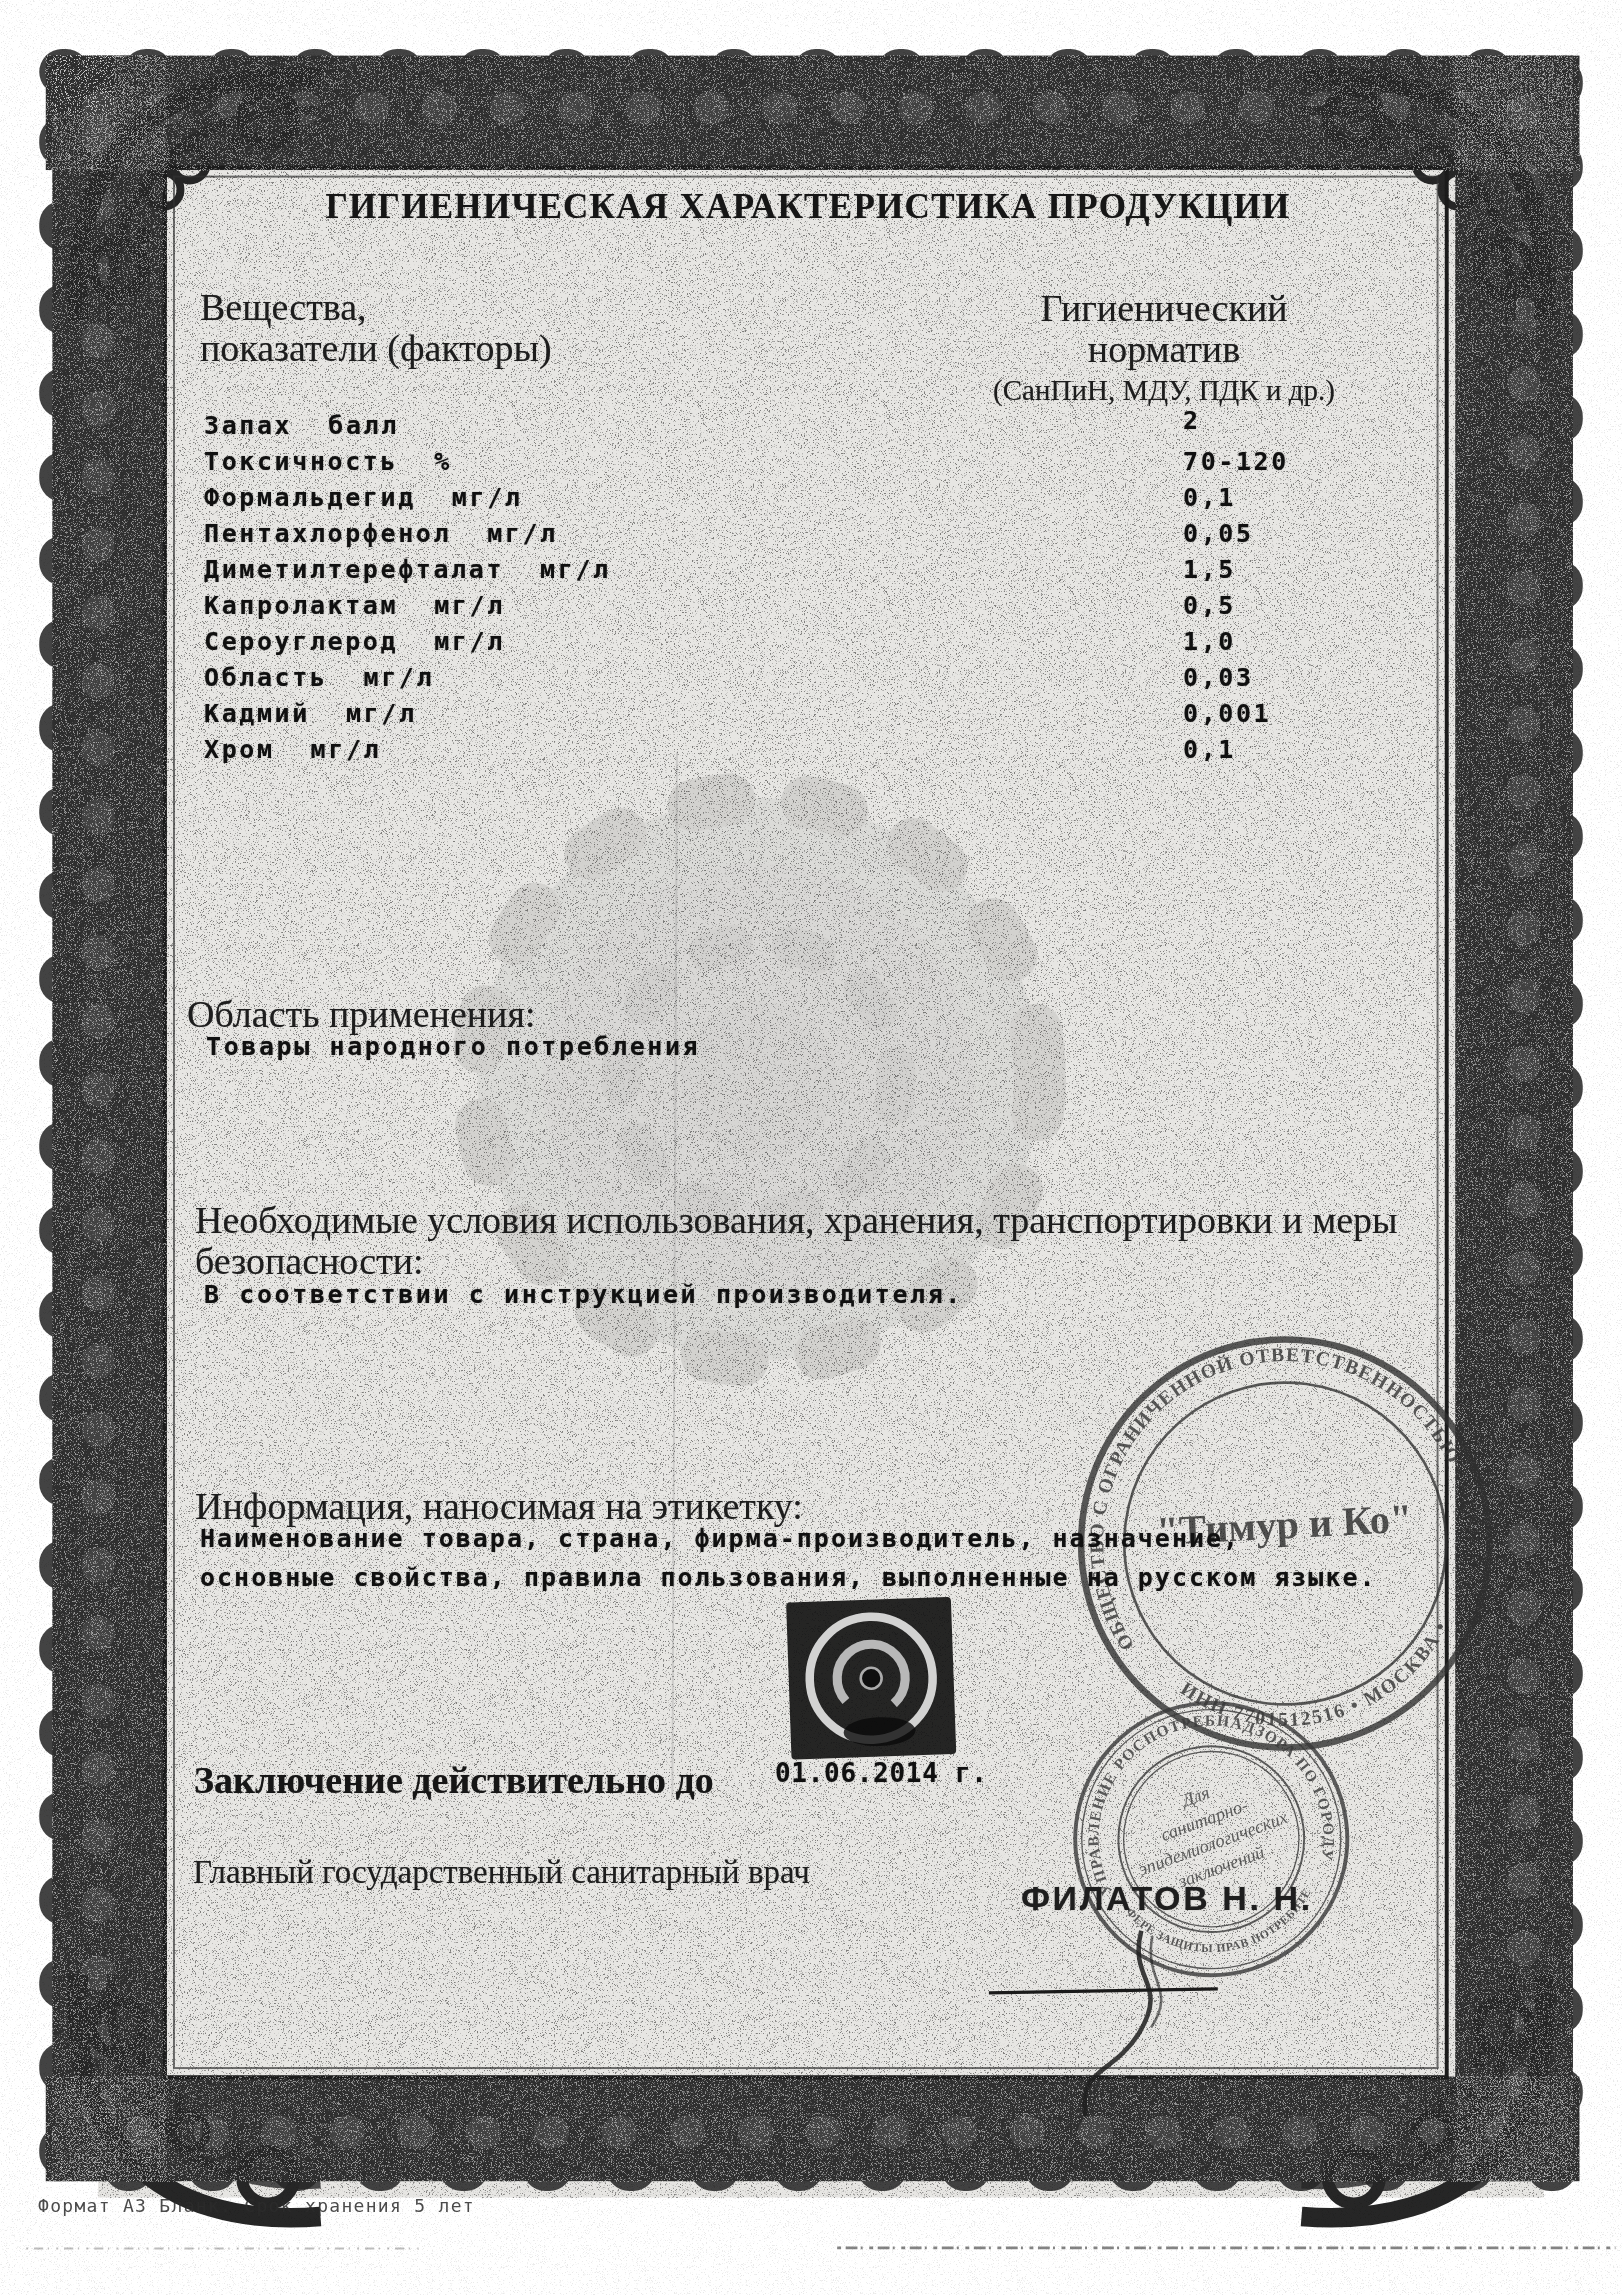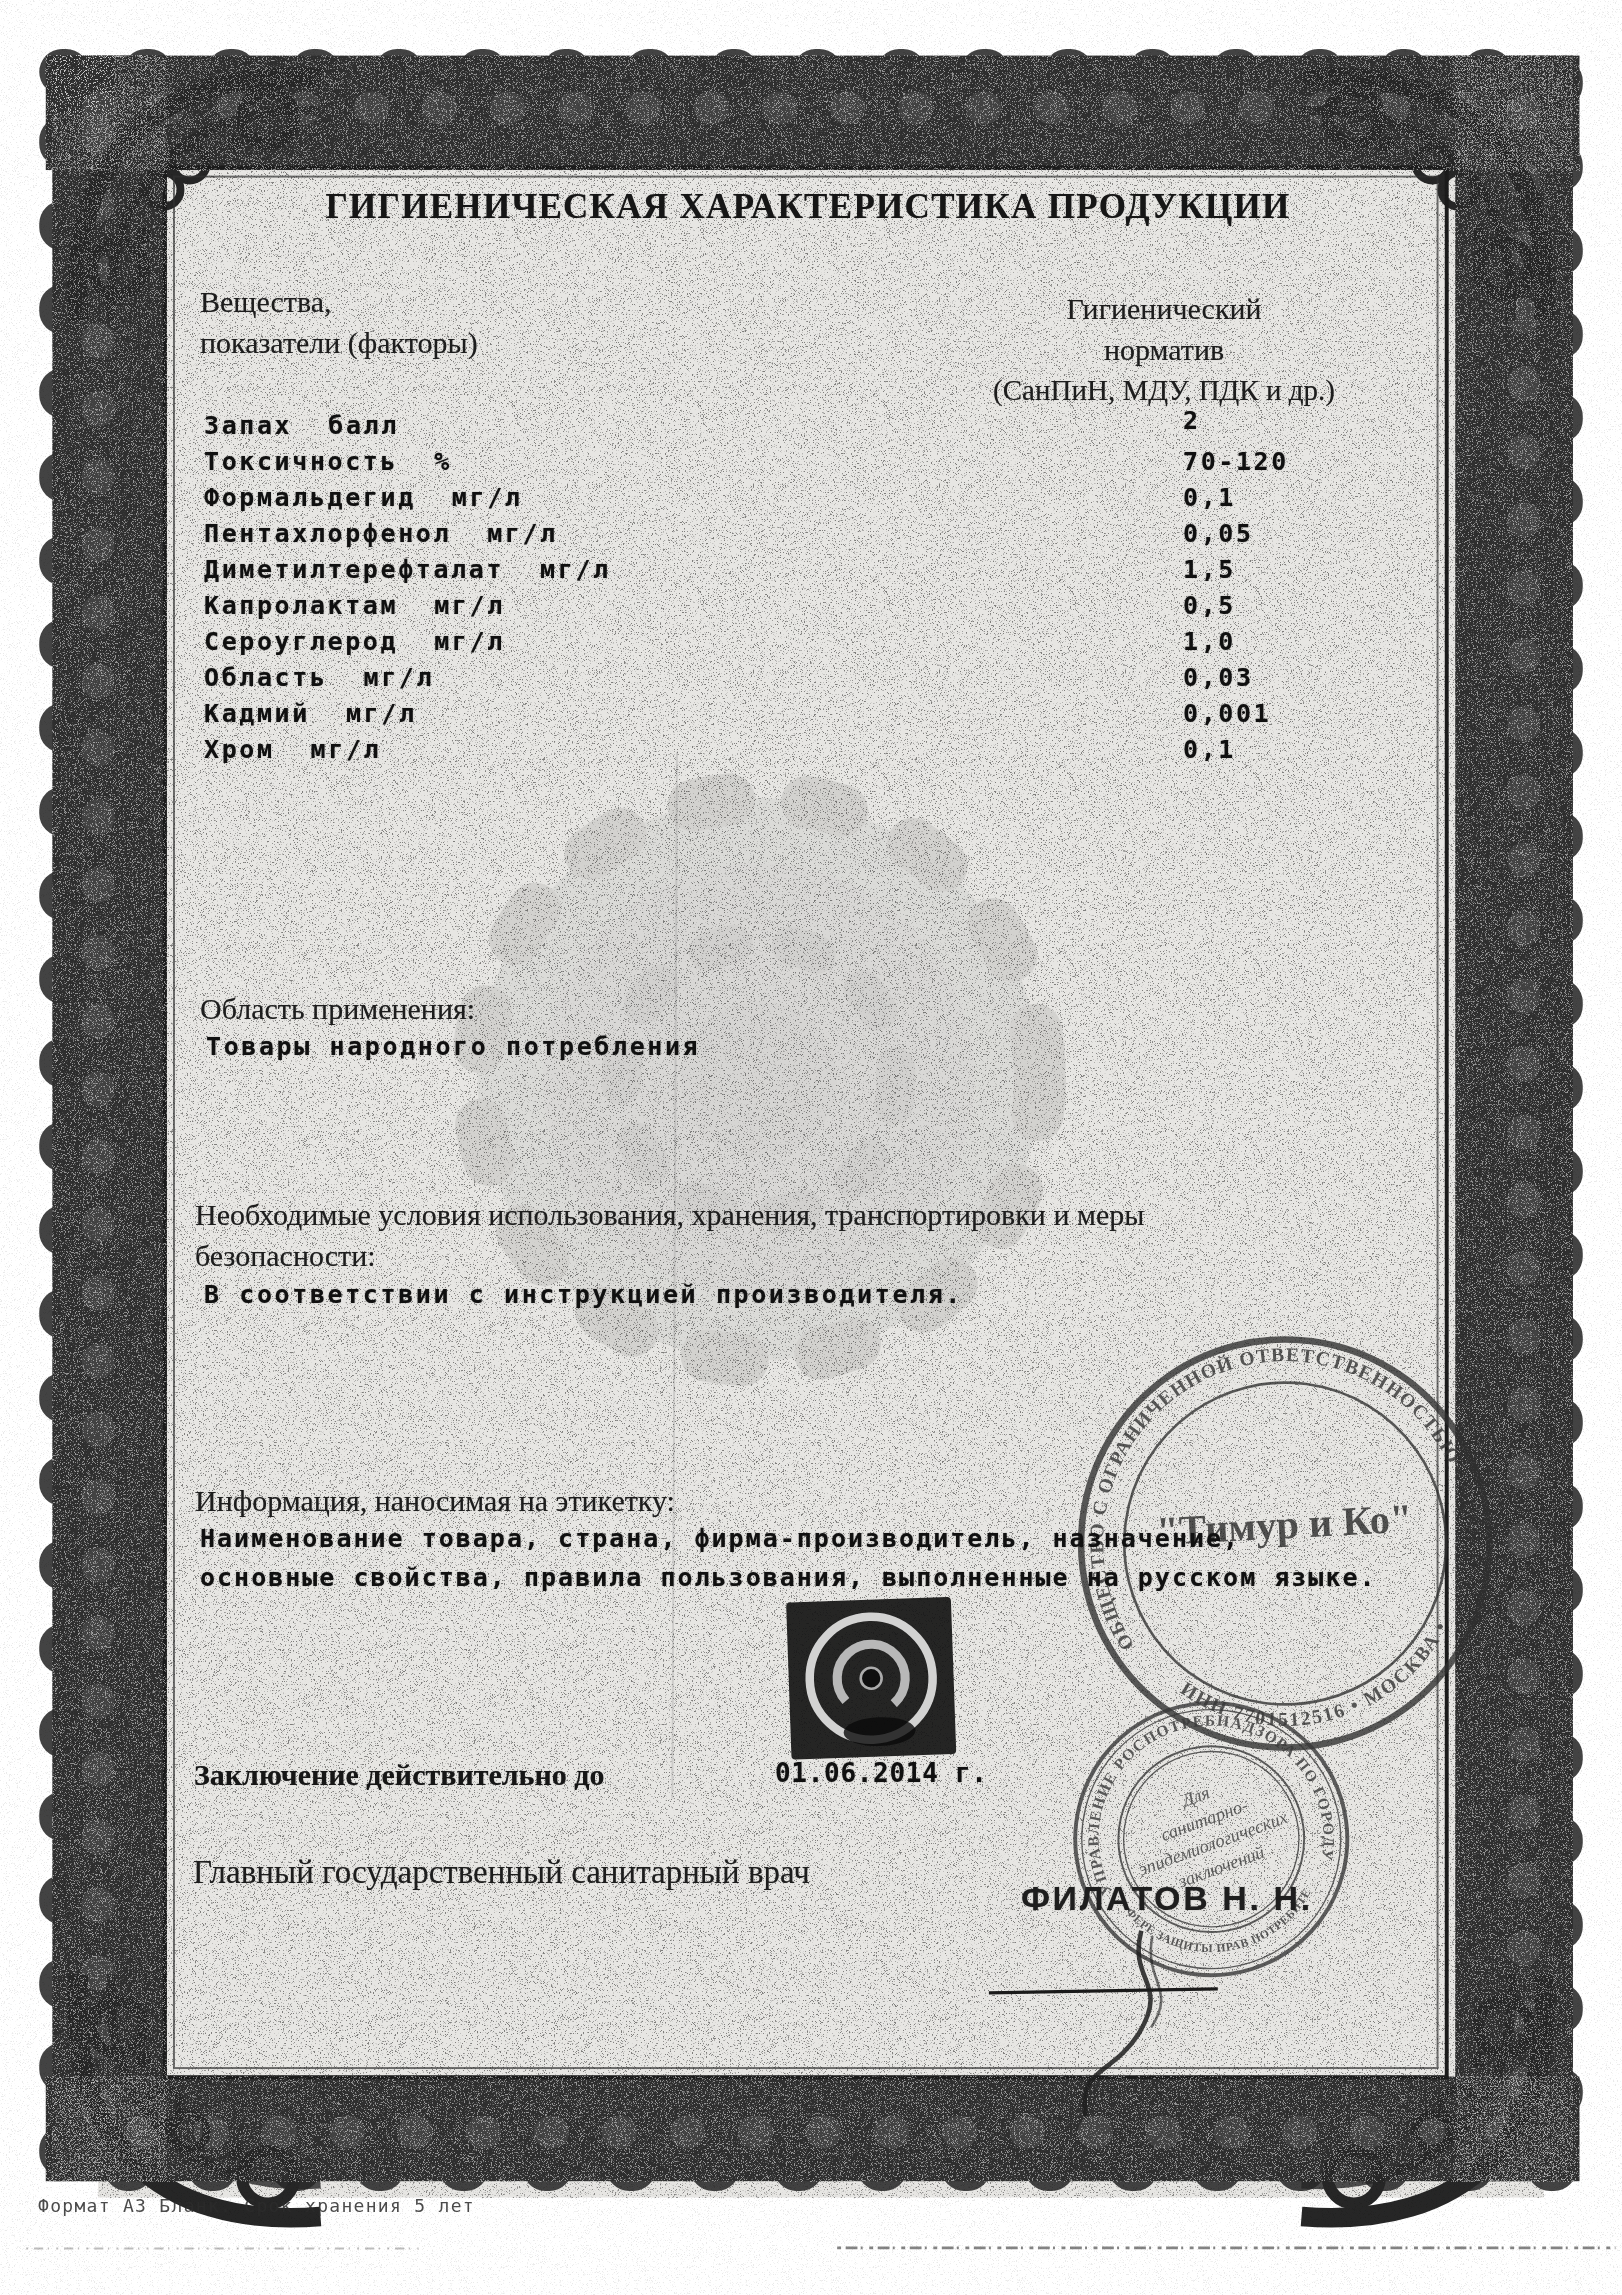--- a/index.html
+++ b/index.html
@@ -6,21 +6,21 @@
   .page{position:relative;width:1622px;height:2295px;background:#fff;overflow:hidden;
         font-family:"Liberation Serif",serif;}
   .abs{position:absolute;}
   .lay{position:absolute;left:0;top:0;z-index:0;}
   .txt{z-index:2;}
   .serif{font-family:"Liberation Serif",serif;color:#1d1d1d;text-shadow:0 0 0.7px rgba(20,20,20,.45);}
   .serifb{font-family:"Liberation Serif",serif;font-weight:700;color:#161616;text-shadow:0 0 0.7px rgba(20,20,20,.5);}
   .mono{font-family:"DejaVu Sans Mono","Liberation Mono",monospace;font-weight:700;color:#101010;
         letter-spacing:2.6px;text-shadow:0 0 1.3px rgba(15,15,15,.4);white-space:nowrap;}
   .title{font-size:35px;font-weight:700;letter-spacing:1.3px;text-align:center;}
-  .h46{font-size:30px;}
+  .h46{font-size:38px;}
   .h44{font-size:29px;}
   .rowlbl{font-size:25px;}
   .rowlbl .unit{margin-left:36px;}
   .rowval{font-size:25px;}
   .filatov{font-family:"Liberation Sans",sans-serif;font-weight:700;font-size:34px;
            letter-spacing:2.6px;color:#1e1e1e;text-shadow:0 0 1.3px rgba(20,20,20,.4);}
   .footer-note{font-family:"DejaVu Sans Mono",monospace;font-weight:400;font-size:18px;
                letter-spacing:1.3px;color:#2c2c2c;opacity:.85;}
   .rheader{text-align:center;line-height:41px;}
 </style>
@@ -191,21 +191,21 @@
   <div class="abs txt mono rowval" style="left:1183px;top:663px;">0,03</div>
 
   <div class="abs txt mono rowlbl" style="left:204px;top:699px;">
     <span>Кадмий</span><span class="unit">мг/л</span></div>
   <div class="abs txt mono rowval" style="left:1183px;top:699px;">0,001</div>
 
   <div class="abs txt mono rowlbl" style="left:204px;top:735px;">
     <span>Хром</span><span class="unit">мг/л</span></div>
   <div class="abs txt mono rowval" style="left:1183px;top:735px;">0,1</div>
 
-  <div class="abs txt serif h46" style="left:200px;top:992px;text-align:center;">Область применения:</div>
+  <div class="abs txt serif h46" style="left:187px;top:992px;text-align:center;">Область применения:</div>
   <div class="abs txt mono rowlbl" style="left:206px;top:1032px;">Товары народного потребления</div>
 
   <div class="abs txt serif h46" style="left:195px;top:1198px;">Необходимые условия использования, хранения, транспортировки и меры</div>
   <div class="abs txt serif h46" style="left:195px;top:1239px;">безопасности:</div>
   <div class="abs txt mono rowlbl" style="left:204px;top:1280px;">В соответствии с инструкцией производителя.</div>
 
   <div class="abs txt mono" style="left:200px;top:1524px;font-size:25px;letter-spacing:2px;">Наименование товара, страна, фирма-производитель, назначение,</div>
   <div class="abs txt serif h46" style="left:195px;top:1484px;">Информация, наносимая на этикетку:</div>
   <div class="abs txt mono" style="left:200px;top:1563px;font-size:25px;letter-spacing:2px;">основные свойства, правила пользования, выполненные на русском языке.</div>
 

